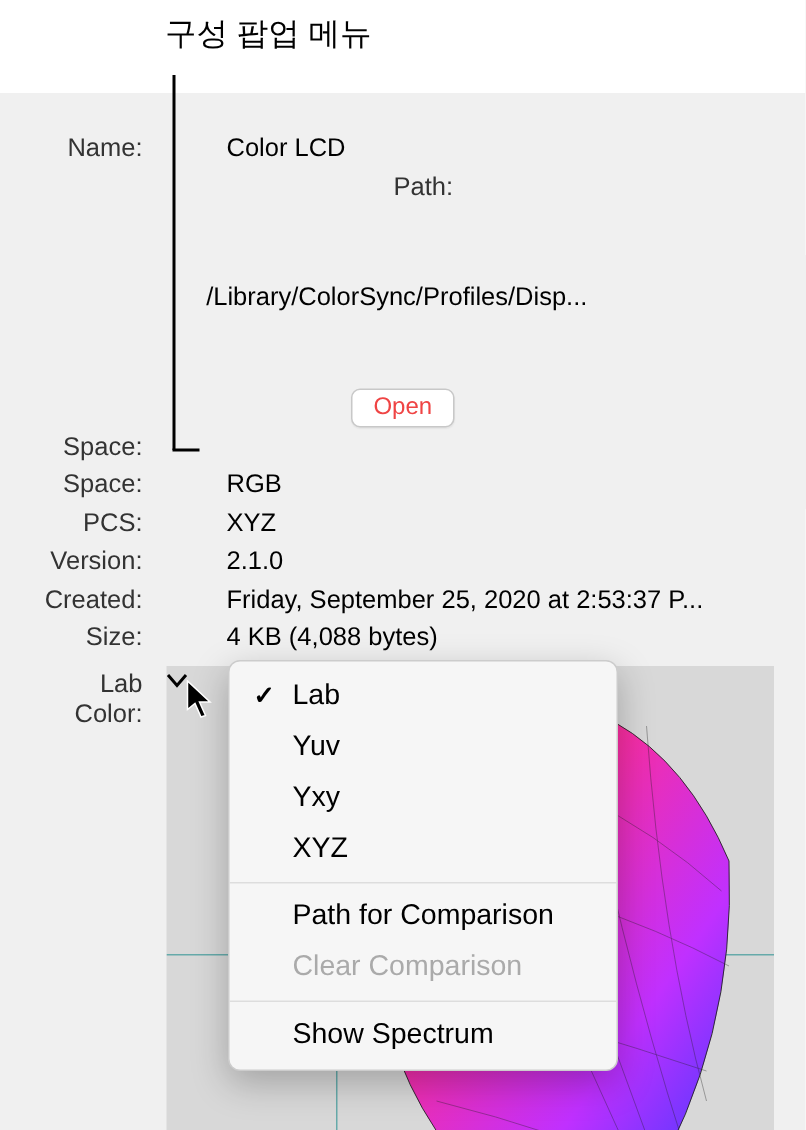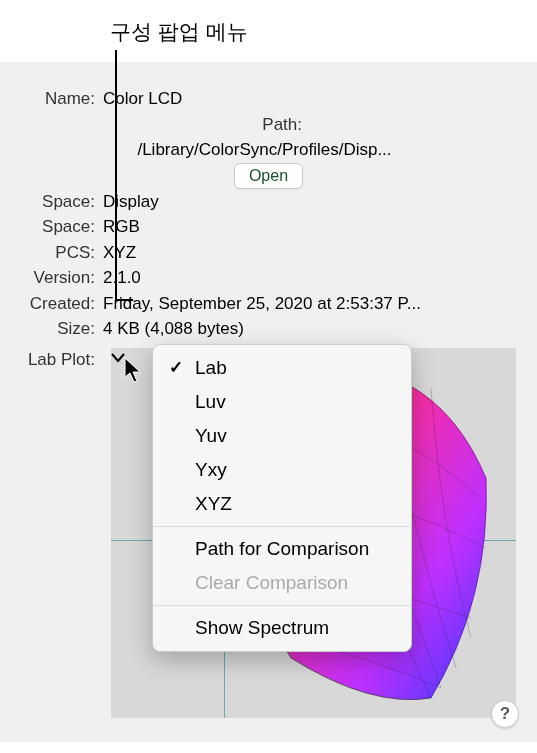--- a/index.html
+++ b/index.html
@@ -15,21 +15,21 @@
       position: relative;
     }
     .annotation-area {
       padding: 18px 0 12px 0;
       position: relative;
       height: 62px;
     }
     .annotation-label {
       position: absolute;
       left: 110px;
-      top: 18px;
+      top: 8px;
       font-size: 21px;
       color: #000;
     }
     .callout-line {
       position: absolute;
       left: 115px;
       top: 50px;
       width: 2px;
       height: 250px;
       background: #000;
@@ -47,20 +47,21 @@
     .panel {
       background: #f0f0f0;
       width: 100%;
       padding: 24px 20px 24px 20px;
       position: relative;
     }
     .info-row {
       display: flex;
       align-items: baseline;
       line-height: 1.5;
+      gap: 48px;
     }
     .label-col {
       width: 83px;
       text-align: right;
       color: #333;
       font-size: 17px;
       padding-right: 8px;
       flex-shrink: 0;
     }
     .value-col {
@@ -79,21 +80,21 @@
     }
     .path-row .value-col {
       margin-right: 8px;
     }
     .open-button {
       background: #fff;
       border: 1px solid #c8c8c8;
       border-radius: 6px;
       padding: 3px 14px;
       font-size: 16px;
-      color: #14532d;
+      color: #ef4444;
       cursor: pointer;
       flex-shrink: 0;
       box-shadow: 0 1px 1px rgba(0,0,0,0.05);
     }
     .plot-area {
       position: relative;
       margin-top: 6px;
     }
     .plot-label {
       width: 83px;
@@ -220,21 +221,20 @@
   </div>
 
   <div class="info-row path-row">
     <div class="label-col">Path:</div>
     <div class="value-col">/Library/ColorSync/Profiles/Disp...</div>
     <button class="open-button">Open</button>
   </div>
 
   <div class="info-row">
     <div class="label-col">Space:</div>
-    <div class="value-col">Display</div>
   </div>
 
   <div class="info-row">
     <div class="label-col">Space:</div>
     <div class="value-col">RGB</div>
   </div>
 
   <div class="info-row">
     <div class="label-col">PCS:</div>
     <div class="value-col">XYZ</div>
@@ -249,21 +249,21 @@
     <div class="label-col">Created:</div>
     <div class="value-col">Friday, September 25, 2020 at 2:53:37 P...</div>
   </div>
 
   <div class="info-row">
     <div class="label-col">Size:</div>
     <div class="value-col">4 KB (4,088 bytes)</div>
   </div>
 
   <div class="plot-area">
-    <div class="plot-label">Lab Plot:</div>
+    <div class="plot-label">Lab Color:</div>
 
     <div class="plot-box">
       <div class="axis-h"></div>
       <div class="axis-v"></div>
       <svg class="gamut" viewBox="0 0 260 350" preserveAspectRatio="none">
         <defs>
           <linearGradient id="g1" x1="0%" y1="0%" x2="100%" y2="100%">
             <stop offset="0%" stop-color="#ff3b30"></stop>
             <stop offset="35%" stop-color="#ff2d95"></stop>
             <stop offset="70%" stop-color="#c030ff"></stop>
@@ -295,23 +295,20 @@
         <path d="M1 1 L1 20 L6 16 L10 25 L13 24 L9 15 L16 15 Z" fill="#000" stroke="#fff" stroke-width="1"></path>
       </svg>
     </div>
 
     <div class="popup-menu">
       <div class="menu-item">
         <span class="menu-check">✓</span>
         <span>Lab</span>
       </div>
       <div class="menu-item">
-        <span>Luv</span>
-      </div>
-      <div class="menu-item">
         <span>Yuv</span>
       </div>
       <div class="menu-item">
         <span>Yxy</span>
       </div>
       <div class="menu-item">
         <span>XYZ</span>
       </div>
       <div class="menu-sep"></div>
       <div class="menu-item">

